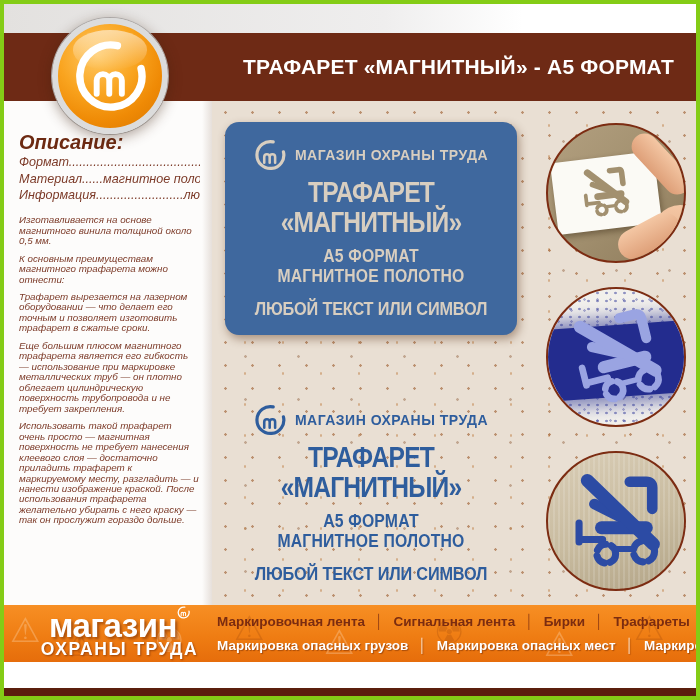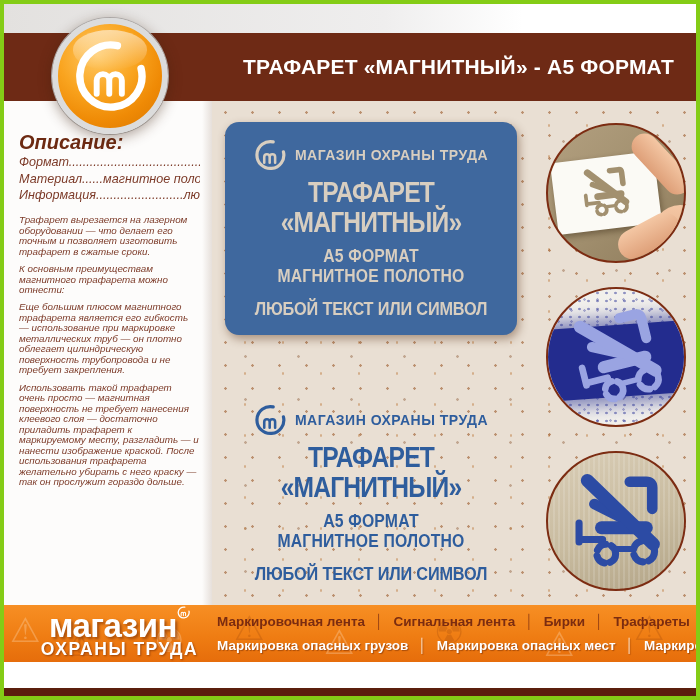--- a/index.html
+++ b/index.html
@@ -149,22 +149,23 @@
     </div>
 
     <div class="main-bg speckle"></div>
 
     <div class="sidebar">
       <div class="sidebar-heading">Описание:</div>
       <div class="spec-line">Формат..........................................А5</div>
       <div class="spec-line">Материал......магнитное полотно</div>
       <div class="spec-line">Информация.........................любая</div>
       <div class="sidebar-paragraphs">
+        <p>Изготавливается на основе магнитного винила толщиной около 0,5 мм.</p>
+        <p>К основным преимуществам магнитного трафарета можно отнести:</p>
         <p>Трафарет вырезается на лазерном оборудовании — что делает его точным и позволяет изготовить трафарет в сжатые сроки.</p>
-        <p>К основным преимуществам магнитного трафарета можно отнести:</p>
         <p>Еще большим плюсом магнитного трафарета является его гибкость — использование при маркировке металлических труб — он плотно облегает цилиндрическую поверхность трубопровода и не требует закрепления.</p>
         <p>Использовать такой трафарет очень просто — магнитная поверхность не требует нанесения клеевого слоя — достаточно приладить трафарет к маркируемому месту, разгладить — и нанести изображение краской. После использования трафарета желательно убирать с него краску — так он прослужит гораздо дольше.</p>
 
       </div>
     </div>
 
     <div class="promo card">
       <div class="promo-brand">
         <svg>
             <use href="#logo-m"></use>

